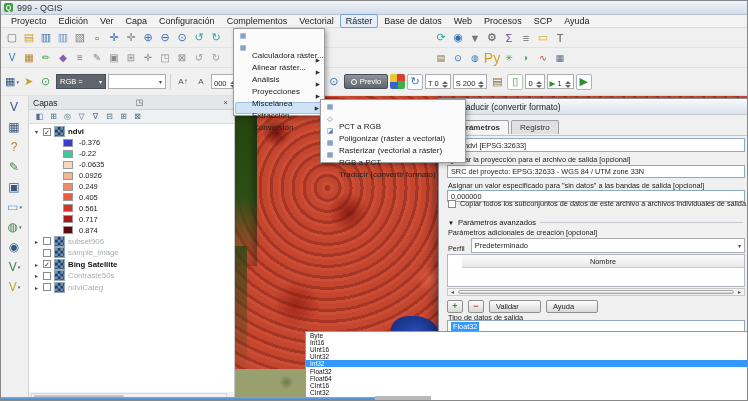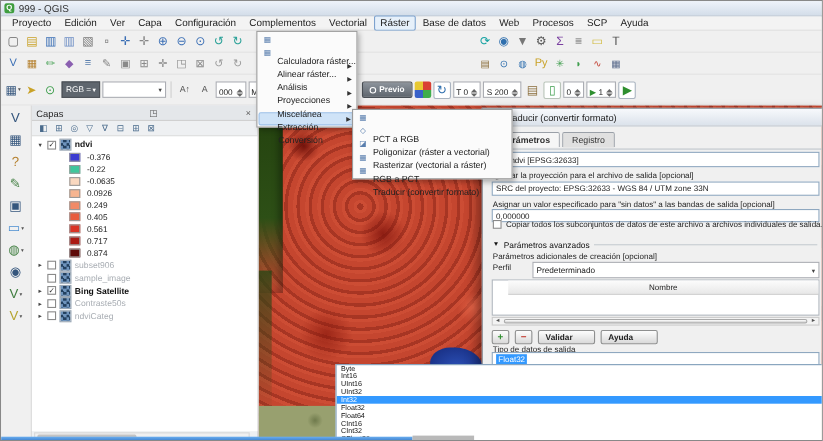--- a/index.html
+++ b/index.html
@@ -25,21 +25,21 @@
   .tool-icon .dd{font-size:5px;color:#555;margin-left:1px;}
   .tsep{width:1px;height:15px;background:#cfcfcf;margin:0 2px;flex:none;}
   .spacer{flex:1;}
   .spin{height:15px;background:#fff;border:1px solid #abadb3;display:inline-flex;align-items:flex-end;font-size:7.5px;color:#222;padding:0 2px;flex:none;}
   .spin .arr{display:inline-flex;flex-direction:column;margin-left:3px;}
   .spin .arr b{width:0;height:0;border-left:3px solid transparent;border-right:3px solid transparent;}
   .spin .arr b.u{border-bottom:3px solid #666;margin-bottom:1px;}
   .spin .arr b.d{border-top:3px solid #666;}
   .combo{height:15px;background:#fff;border:1px solid #abadb3;display:inline-flex;align-items:center;font-size:7.5px;color:#222;padding:0 3px;flex:none;}
   .combo .caret{margin-left:auto;font-size:6px;color:#444;}
-  .btn{height:15px;background:linear-gradient(#fdfdfd,#d9d9d9);border:1px solid #8e8f8f;border-radius:2px;display:inline-flex;align-items:center;justify-content:flex-start;font-size:7.5px;color:#222;padding:0 6px;flex:none;font-weight:bold;}
+  .btn{height:15px;background:linear-gradient(#fdfdfd,#d9d9d9);border:1px solid #8e8f8f;border-radius:2px;display:inline-flex;align-items:center;justify-content:flex-start;font-size:7.5px;color:#222;padding:0 6px;flex:none;}
   .btn.dark{background:linear-gradient(#8d949c,#5f666e);color:#fff;border-color:#4a4f55;gap:3px;}
   .btn.dark .dot{width:6px;height:6px;border-radius:50%;border:1px solid #fff;}
   .rgbsq{width:15px;height:15px;border-radius:2px;background:conic-gradient(#d94034 0 25%,#3fae4c 0 50%,#3a62c9 0 75%,#e8c832 0);flex:none;}
 
   
   #leftdock{position:absolute;left:0;top:95px;width:28px;height:306px;background:#f0f0f0;border-right:1px solid #d5d5d5;display:flex;flex-direction:column;align-items:center;padding-top:2px;gap:2px;}
   #leftdock .tool-icon{width:20px;height:18px;font-size:12px;}
 
   
   #capas{position:absolute;left:28px;top:95px;width:206px;height:306px;background:#eef0f2;border-right:1px solid #c9c9c9;}
@@ -98,21 +98,21 @@
   .tab{font-size:8px;padding:2px 8px;border:1px solid #9aa0a8;border-bottom:none;background:#e0e0e0;color:#333;border-radius:2px 2px 0 0;}
   .tab.active{background:#f6f6f6;font-weight:bold;}
   .dbody-line{position:absolute;left:6px;top:36px;right:0;border-top:1px solid #bfc5cc;}
   .dlabel{position:absolute;left:9px;font-size:7.3px;color:#222;white-space:nowrap;}
   .dfield{position:absolute;left:8px;right:4px;background:#fff;border:1px solid #8fa8c0;display:flex;align-items:center;font-size:7.3px;color:#222;padding:0 3px;gap:3px;}
   .chkrow{position:absolute;left:9px;display:flex;align-items:center;gap:4px;font-size:7.3px;color:#222;}
   .chkrow .cb{width:8px;height:8px;}
   .advrow{position:absolute;left:9px;right:6px;display:flex;align-items:center;gap:4px;font-size:7.6px;color:#111;}
   .advrow .wedge{font-size:6px;}
   .advrow .rule{flex:1;border-top:1px solid #c6ccd2;}
-  .perfilrow{position:absolute;left:9px;right:4px;display:flex;align-items:flex-start;gap:19px;font-size:7.3px;color:#222;}
+  .perfilrow{position:absolute;left:9px;right:4px;display:flex;align-items:flex-end;gap:6px;font-size:7.3px;color:#222;}
   .perfilrow .combo{flex:1;}
   #dtable{position:absolute;left:8px;right:4px;top:155px;height:33px;border:1px solid #b0b6bd;background:#fff;padding-left:14px;}
   #dtable .th{height:13px;background:linear-gradient(#fcfcfc,#e8e8e8);border-bottom:1px solid #c9c9c9;text-align:center;font-size:7.3px;color:#222;line-height:13px;}
   #dscroll{position:absolute;left:8px;right:4px;top:189px;height:8px;background:#f3f3f3;border:1px solid #c9c9c9;display:flex;align-items:center;}
   #dscroll .sarrow{font-size:5px;color:#555;padding:0 2px;}
   #dscroll .thumb{height:4px;flex:1;margin:0 1px;background:linear-gradient(#fdfdfd,#cfcfcf);border:1px solid #aaa;border-radius:2px;}
   #dbtns{position:absolute;left:8px;top:201px;display:flex;gap:5px;align-items:center;}
   .sqbtn{width:16px;height:13px;border:1px solid #8e8f8f;border-radius:2px;background:linear-gradient(#fdfdfd,#d9d9d9);font-size:9px;line-height:11px;text-align:center;font-weight:bold;}
   .sqbtn.green{color:#2f8f2f;}
   .sqbtn.red{color:#c23a2f;}
@@ -277,21 +277,21 @@
     <span class="tool-icon">
           <i style="font-style: normal; font-size: 9px; color: rgb(138, 109, 59);">▤</i>
         </span>
         <span class="tool-icon">
           <i style="font-style: normal; font-size: 9px; color: rgb(47, 111, 174);">⊙</i>
         </span>
         <span class="tool-icon">
           <i style="font-style: normal; font-size: 9px; color: rgb(47, 111, 174);">◍</i>
         </span>
         <span class="tool-icon">
-          <i style="font-style: normal; font-size: 10px; color: rgb(201, 162, 39);">Py</i>
+          <i style="font-style: normal; font-size: 14px; color: rgb(201, 162, 39);">Py</i>
         </span>
         <span class="tool-icon">
           <i style="font-style: normal; font-size: 9px; color: rgb(63, 158, 77);">✳</i>
         </span>
         <span class="tool-icon">
           <i style="font-style: normal; font-size: 9px; color: rgb(63, 158, 77);">◗</i>
         </span>
         <span class="tool-icon">
           <i style="font-style: normal; font-size: 9px; color: rgb(192, 57, 43);">∿</i>
         </span>
@@ -310,21 +310,21 @@
         </span>
         <span class="tool-icon">
           <i style="font-style: normal; color: rgb(201, 162, 39);">➤</i>
           <i class="dd" style="font-style:normal;"></i>
         </span>
         <span class="tool-icon">
           <i style="font-style: normal; color: rgb(63, 158, 77);">⊙</i>
           <i class="dd" style="font-style:normal;"></i>
         </span>
       </span>
-    <span class="combo" style="width:35px;background:#5f666e;color:#fff;border-color:#4a4f55;">
+    <span class="combo" style="width:50px;background:#5f666e;color:#fff;border-color:#4a4f55;">
         <span>RGB = </span>
         <span class="caret" style="color:#fff;">▾</span>
       </span>
     <span class="combo" style="width:58px;">
         <span class="caret">▾</span>
       </span>
     <span class="tsep"></span>
     <span class="tool-icon" style="color:#555;font-size:8px;">A↑</span>
     <span class="tool-icon" style="color:#555;font-size:8px;">A</span>
     <span class="spin">

